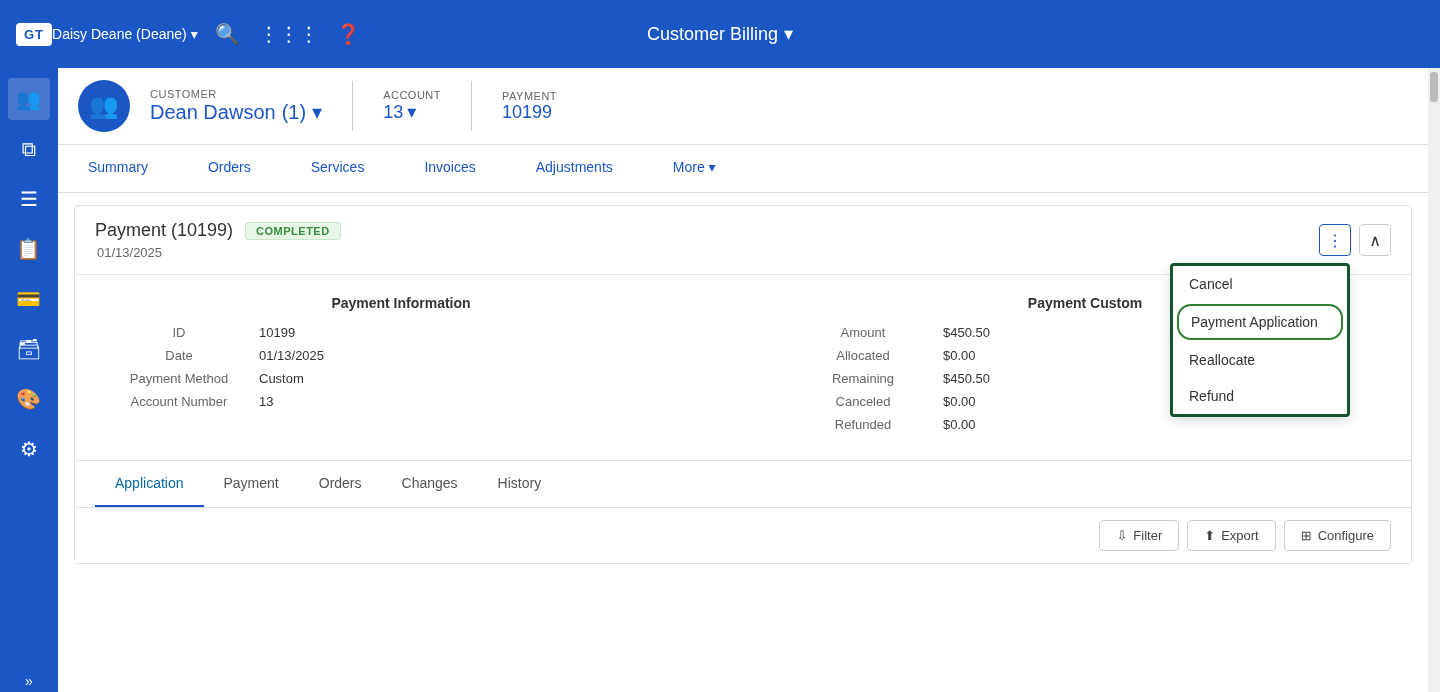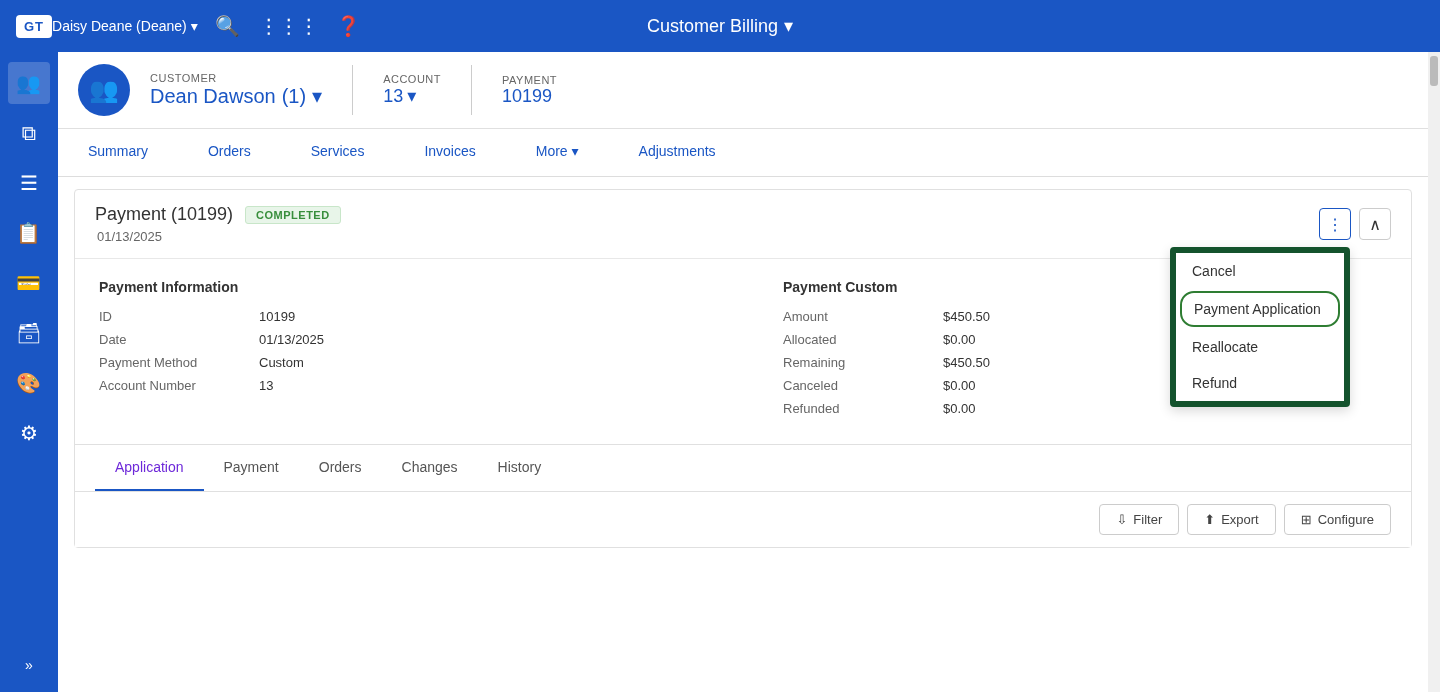--- a/index.html
+++ b/index.html
@@ -1,21 +1,21 @@
 <!DOCTYPE html>
 <html><head>
   <meta charset="utf-8">
   <style>
     * { box-sizing: border-box; margin: 0; padding: 0; }
     body { font-family: Arial, sans-serif; font-size: 14px; color: #333; background: #f5f5f5; overflow: hidden; }
 
     
     .top-nav {
       background: #1a56c4;
-      height: 52px;
+      height: 68px;
       display: flex;
       align-items: center;
       padding: 0 16px;
       position: relative;
     }
     .top-nav-title {
       color: white;
       font-size: 18px;
       font-weight: 500;
       position: absolute;
@@ -190,21 +190,21 @@
       font-size: 16px;
       position: relative;
     }
 
     
     .dropdown-menu {
       position: absolute;
       top: 38px;
       right: 0;
       background: white;
-      border: 6px solid #14532d;
+      border: 3px solid #14532d;
       border-radius: 4px;
       box-shadow: 0 4px 12px rgba(0,0,0,0.15);
       min-width: 180px;
       z-index: 100;
     }
     .dropdown-item {
       padding: 10px 16px;
       cursor: pointer;
       font-size: 14px;
       color: #333;
@@ -215,20 +215,21 @@
       margin: 2px 4px;
       padding: 8px 12px;
       color: #333;
     }
 
     
     .payment-body {
       padding: 20px 24px;
       display: flex;
       gap: 80px;
+      text-align: center;
     }
     .info-section { flex: 1; }
     .info-section-title { font-weight: bold; font-size: 14px; color: #333; margin-bottom: 14px; }
     .info-row { display: flex; margin-bottom: 8px; }
     .info-label { color: #666; width: 160px; font-size: 13px; }
     .info-value { font-size: 13px; color: #333; font-weight: 500; }
 
     
     .sub-tabs {
       display: flex;
@@ -238,21 +239,21 @@
       border-bottom: 1px solid #e0e0e0;
       background: white;
     }
     .sub-tab {
       padding: 14px 20px;
       cursor: pointer;
       font-size: 14px;
       color: #555;
       border-bottom: 2px solid transparent;
     }
-    .sub-tab.active { border-bottom: 2px solid #1a56c4; color: #6d28d9; font-weight: 500; }
+    .sub-tab.active { border-bottom: 2px solid #1a56c4; color: #0369a1; font-weight: 500; }
 
     
     .toolbar {
       display: flex;
       justify-content: flex-end;
       padding: 12px 20px;
       gap: 8px;
       background: white;
     }
     .toolbar-btn {
@@ -358,22 +359,22 @@
           <span>10199</span>
         </div>
       </div>
     </div>
 
     <div class="tab-bar">
       <div class="tab">Summary</div>
       <div class="tab">Orders</div>
       <div class="tab">Services</div>
       <div class="tab">Invoices</div>
+      <div class="tab">Adjustments</div>
       <div class="tab">More ▾</div>
-      <div class="tab">Adjustments</div>
     </div>
 
     <div class="main-content">
 
       <div class="payment-card">
         <div class="payment-card-header">
           <div style="display:flex; flex-direction:column; gap:4px;">
             <div style="display:flex; align-items:center; gap:12px;">
               <span class="payment-title">Payment (10199)</span>
               <span class="status-badge">COMPLETED</span>

